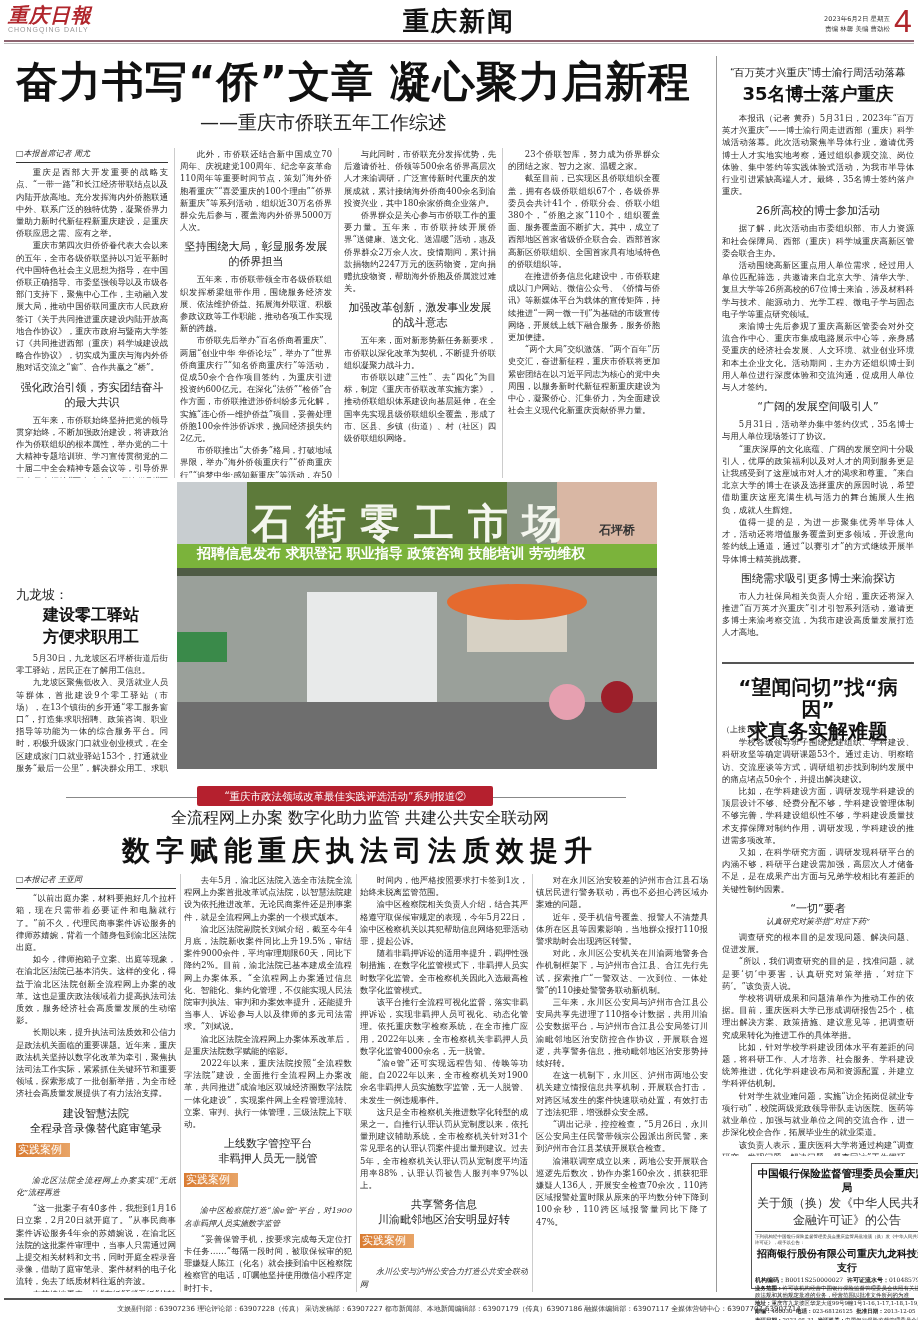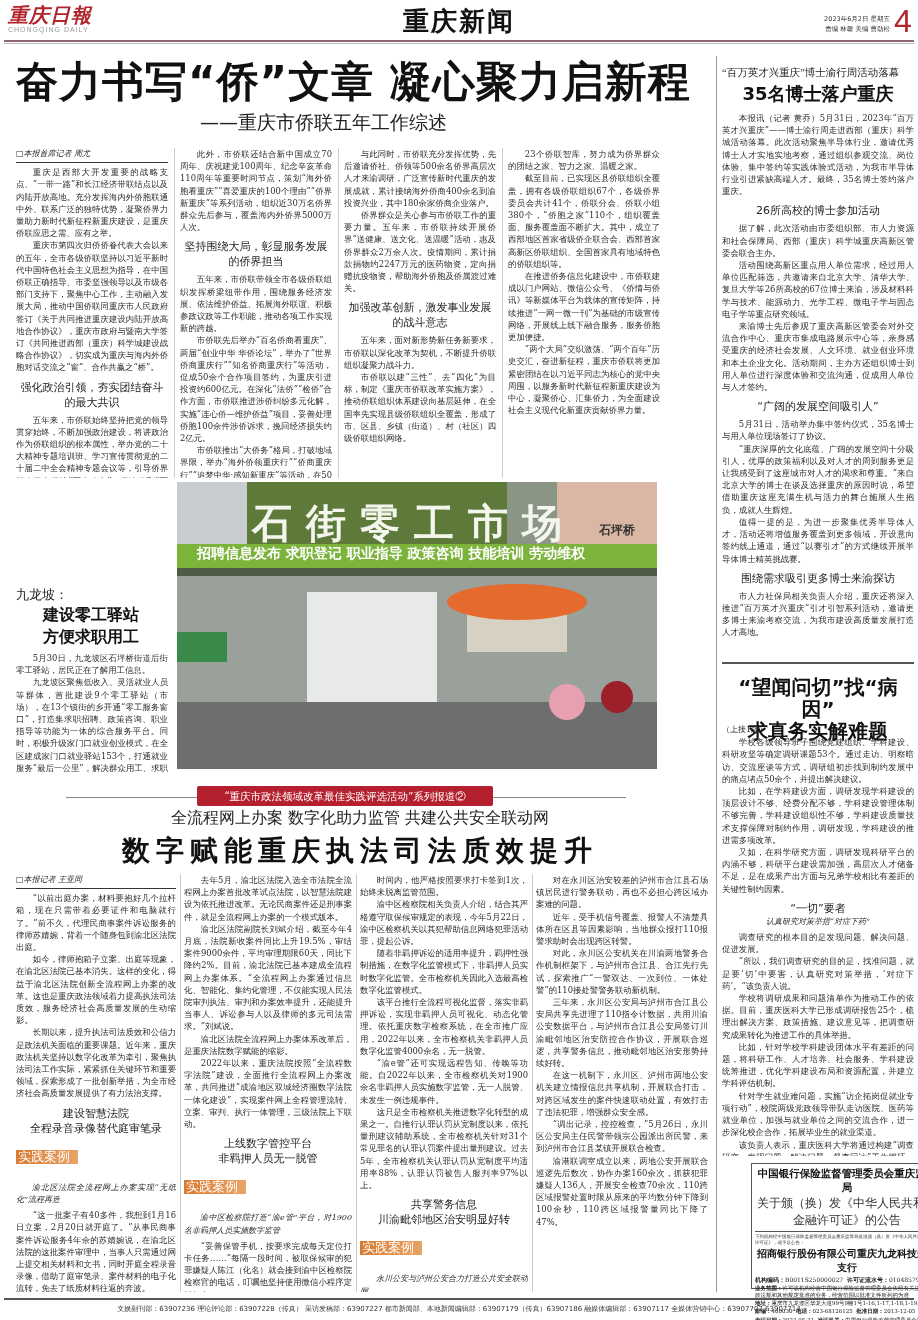--- a/index.html
+++ b/index.html
@@ -16,34 +16,34 @@
   .mast-rule2{left:4px;top:43px;width:910px;height:1px;background:#bbb;}
 
   .headline{left:16px;top:58px;width:700px;font-family:"DejaVu Sans",sans-serif;font-size:42px;font-weight:bold;color:#111;letter-spacing:1px;line-height:48px;}
   .subhead{left:200px;top:110px;width:400px;font-family:"DejaVu Sans",sans-serif;font-size:19px;color:#222;line-height:24px;}
   .byline{font-size:8px;font-style:italic;border-bottom:1px solid #333;padding-bottom:2px;margin-bottom:3px;}
   .col{font-size:8.4px;line-height:12.2px;color:#2b2b2b;text-align:justify;overflow:hidden;}
   .col p{margin:0;text-indent:2em;}
   .col .sh{font-family:"DejaVu Sans",sans-serif;font-size:11px;line-height:15px;text-align:center;text-indent:0;margin:6px 0 4px 0;color:#222;}
   .vrule{width:1px;background:#ccc;}
 
-  .side-kicker{left:722px;top:66px;width:192px;text-align:left;font-family:Liberation Serif, serif;font-size:10.5px;color:#222;}
+  .side-kicker{left:722px;top:66px;width:192px;text-align:center;font-family:Liberation Sans, sans-serif;font-size:10.5px;color:#222;}
   .side-head{left:722px;top:82px;width:192px;text-align:center;font-family:"DejaVu Sans",sans-serif;font-size:18px;font-weight:bold;color:#111;}
 
   .photo{left:177px;top:482px;width:480px;height:287px;overflow:hidden;background:#6d7d6a;}
   .jl-kicker{left:16px;top:586px;font-family:"DejaVu Sans",sans-serif;font-size:13px;color:#222;}
   .jl-head{left:16px;top:604px;width:150px;text-align:center;font-family:"DejaVu Sans",sans-serif;font-size:16px;font-weight:bold;line-height:22px;color:#111;}
   .jl-body{left:16px;top:652px;width:152px;}
 
   .series-rule{left:66px;top:797px;width:560px;height:1px;background:#888;}
   .series-banner{left:197px;top:786px;width:296px;height:20px;background:#b5202e;color:#fff;font-family:"DejaVu Serif",serif;font-size:10.5px;line-height:20px;text-align:center;border-radius:2px;}
   .deck{left:0;width:720px;top:808px;text-align:center;font-family:"DejaVu Sans",sans-serif;font-size:16px;color:#222;}
   .big-head{left:0;width:720px;top:832px;text-align:center;font-family:"DejaVu Sans",sans-serif;font-size:28px;font-weight:bold;letter-spacing:6px;color:#111;}
 
-  .case-tag{display:inline-block;background:linear-gradient(90deg,#d97a30,#e8a466);color:#fff;font-family:"DejaVu Sans",sans-serif;font-size:13px;padding:1px 8px 1px 4px;margin:10px 0 2px -2px;text-indent:0;}
+  .case-tag{display:inline-block;background:linear-gradient(90deg,#d97a30,#e8a466);color:#fff;font-family:"DejaVu Sans",sans-serif;font-size:11px;padding:1px 8px 1px 4px;margin:3px 0 2px -2px;text-indent:0;}
   .case-title{font-style:italic;font-size:8px;text-indent:2em;margin:16px 0 3px 0;}
 
   .ad-box{left:722px;top:1163px;width:192px;height:126px;border:1.5px solid #555;padding:3px;box-sizing:border-box;margin-left:29px;}
   .ad-title{font-family:"DejaVu Sans",sans-serif;font-weight:bold;font-size:10.5px;text-align:center;color:#111;}
   .ad-sub{font-size:12px;text-align:center;color:#333;border-bottom:1px solid #555;padding-bottom:2px;margin-bottom:2px;}
   .ad-note{font-size:4.5px;color:#333;line-height:6px;}
   .ad-bank{font-family:"DejaVu Serif",serif;font-weight:bold;font-size:10px;text-align:center;color:#111;margin:1px 0;}
   .ad-row{font-size:6px;line-height:8.5px;color:#222;}
   .ad-foot{font-size:5px;text-align:center;border-top:1px solid #555;margin-top:2px;padding-top:1px;color:#333;}
 

